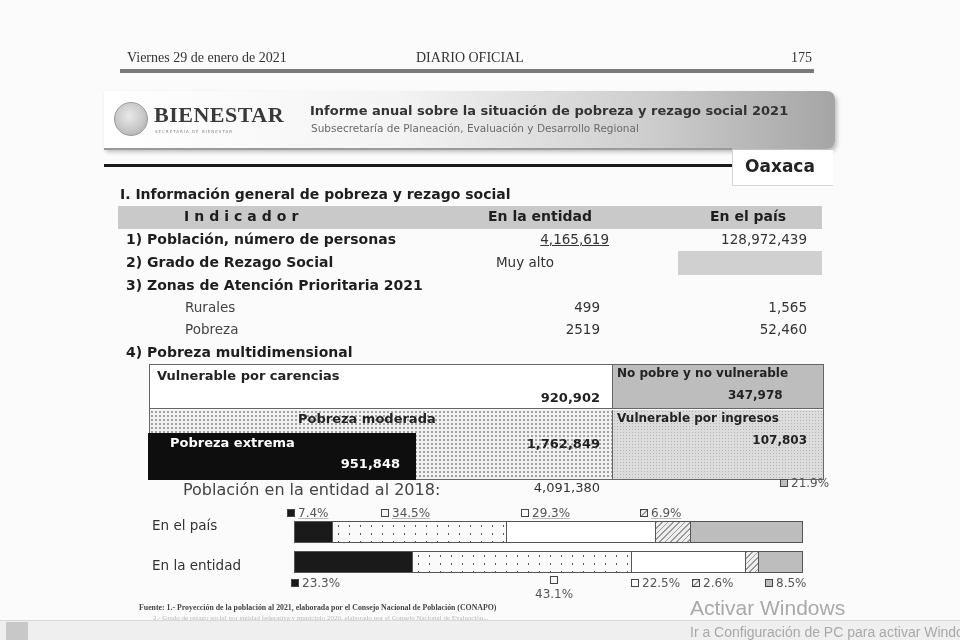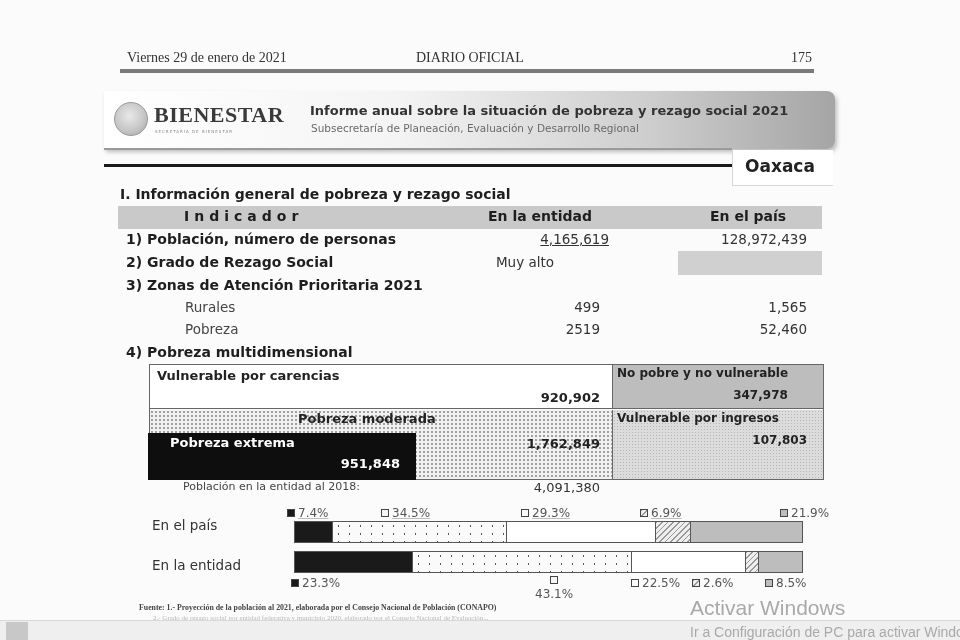--- a/index.html
+++ b/index.html
@@ -136,51 +136,51 @@
 <div class="abs cell-vc"></div>
 <div class="abs cell-np"></div>
 <div class="abs cell-pm"></div>
 <div class="abs cell-vi"></div>
 <div class="abs cell-pe"></div>
 
 <div class="abs mt-text" style="left:157px;top:368px;">Vulnerable por carencias</div>
 <div class="abs mt-text" style="left:500px;top:390px;width:100px;text-align:right;">920,902</div>
 
 <div class="abs mt-text" style="left:617px;top:366px;font-size:12px;">No pobre y no vulnerable</div>
-<div class="abs mt-text" style="left:707px;top:388px;width:107px;text-align:center;font-size:12px;">347,978</div>
+<div class="abs mt-text" style="left:728px;top:388px;width:107px;text-align:left;font-size:12px;">347,978</div>
 
 <div class="abs mt-text" style="left:298px;top:411px;">Pobreza moderada</div>
 <div class="abs mt-text" style="left:500px;top:436px;width:100px;text-align:right;">1,762,849</div>
 
 <div class="abs mt-text" style="left:617px;top:411px;font-size:12px;">Vulnerable por ingresos</div>
 <div class="abs mt-text" style="left:700px;top:433px;width:107px;text-align:right;font-size:12px;">107,803</div>
 
 <div class="abs mt-text-w" style="left:170px;top:435px;">Pobreza extrema</div>
 <div class="abs mt-text-w" style="left:300px;top:456px;width:100px;text-align:right;">951,848</div>
 
-<div class="abs sub-label" style="left:183px;top:480px;font-size:11px;">Población en la entidad al 2018:</div>
+<div class="abs sub-label" style="left:183px;top:480px;font-size:16px;">Población en la entidad al 2018:</div>
 <div class="abs val" style="left:500px;top:480px;width:100px;font-size:13px;">4,091,380</div>
 
 <div class="abs leg leg-nou" style="left:287px;top:506px;">
   <span class="sw" style="background:#1a1a1a"></span>
   <span style="text-decoration:underline;text-decoration-color:#bbb;">7.4%</span>
 </div>
 <div class="abs leg" style="left:381px;top:506px;">
   <span class="sw" style="background:#f5f5f5"></span>
   <span>34.5%</span>
 </div>
 <div class="abs leg leg-nou" style="left:521px;top:506px;">
   <span class="sw" style="background:#fff"></span>
   <span style="text-decoration:underline;text-decoration-color:#bbb;">29.3%</span>
 </div>
 <div class="abs leg leg-nou" style="left:640px;top:506px;">
   <span class="sw s-vi"></span>
   <span style="text-decoration:underline;text-decoration-color:#bbb;">6.9%</span>
 </div>
-<div class="abs leg leg-nou" style="left:763px;top:506px;padding-left:17px;">
+<div class="abs leg leg-nou" style="left:763px;top:476px;padding-left:17px;">
   <span class="sw" style="background:#bdbdbd"></span>
   <span>21.9%</span>
 </div>
 
 <div class="abs bar-label" style="left:152px;top:517px;">En el país</div>
 <div class="abs bar" style="left:294px;top:521px;width:509px;">
   <div class="seg s-ext" style="width:7.4%"></div>
   <div class="seg s-mod" style="width:34.5%"></div>
   <div class="seg s-vc" style="width:29.3%"></div>
   <div class="seg s-vi" style="width:6.9%"></div>

